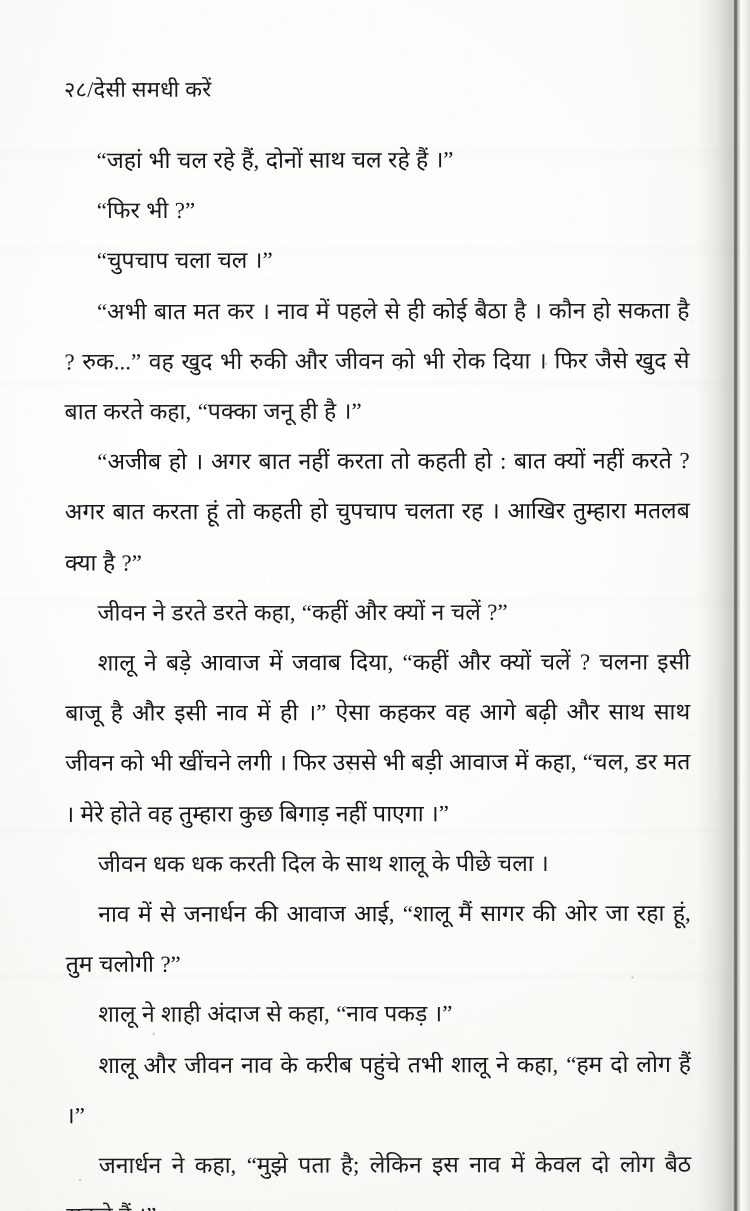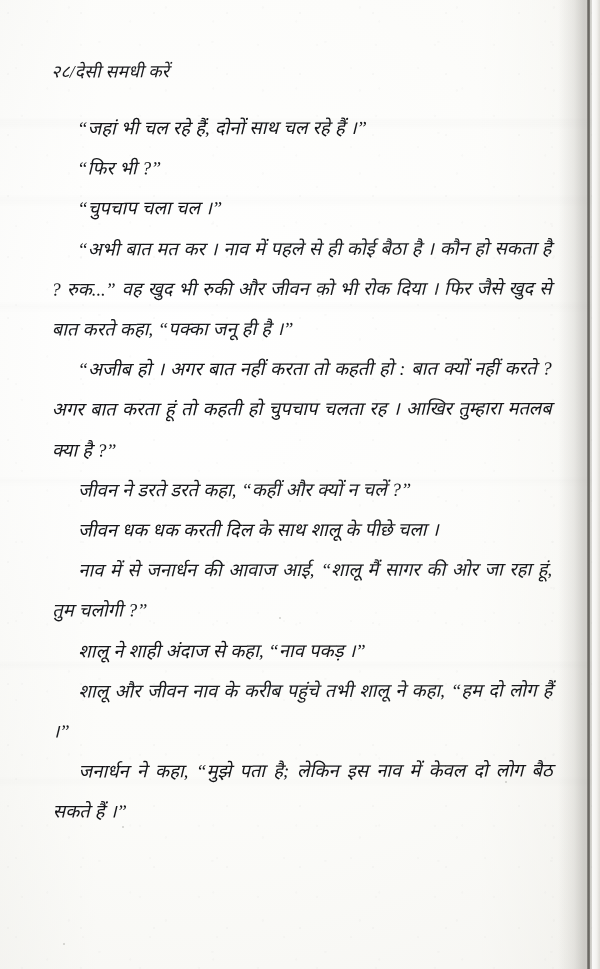--- a/index.html
+++ b/index.html
@@ -11,21 +11,20 @@
 
   .page {
     position: relative;
     width: 600px;
     height: 969px;
     margin: 0 auto;
     overflow: hidden;
     background: #fbfbf9;
     font-family: "Liberation Serif", "DejaVu Serif", serif;
     color: #16171a;
-    font-style: italic;
   }
 
   
   .paper-tone {
     position: absolute;
     inset: 0;
     background:
       radial-gradient(150% 90% at 30% 35%, rgba(255,255,255,0.95) 0%, rgba(250,250,247,0.6) 55%, rgba(236,235,230,0.55) 100%),
       linear-gradient(90deg, #f3f3f0 0%, #fdfdfb 16%, #fdfdfb 80%, #f4f3ef 95%, #eceae5 100%);
     pointer-events: none;
@@ -169,20 +168,21 @@
 
       <div class="running-head">२८/देसी समधी करें</div>
 
       <div class="body-block">
         <p class="para">“जहां भी चल रहे हैं, दोनों साथ चल रहे हैं ।”</p>
         <p class="para">“फिर भी ?”</p>
         <p class="para">“चुपचाप चला चल ।”</p>
         <p class="para">“अभी बात मत कर । नाव में पहले से ही कोई बैठा है । कौन हो सकता है ? रुक...” वह खुद भी रुकी और जीवन को भी रोक दिया । फिर जैसे खुद से बात करते कहा, “पक्का जनू ही है ।”</p>
         <p class="para">“अजीब हो । अगर बात नहीं करता तो कहती हो : बात क्यों नहीं करते ? अगर बात करता हूं तो कहती हो चुपचाप चलता रह । आखिर तुम्हारा मतलब क्या है ?”</p>
         <p class="para">जीवन ने डरते डरते कहा, “कहीं और क्यों न चलें ?”</p>
+        <p class="para">शालू ने बड़े आवाज में जवाब दिया, “कहीं और क्यों चलें ? चलना इसी बाजू है और इसी नाव में ही ।” ऐसा कहकर वह आगे बढ़ी और साथ साथ जीवन को भी खींचने लगी । फिर उससे भी बड़ी आवाज में कहा, “चल, डर मत । मेरे होते वह तुम्हारा कुछ बिगाड़ नहीं पाएगा ।”</p>
         <p class="para">जीवन धक धक करती दिल के साथ शालू के पीछे चला ।</p>
         <p class="para">नाव में से जनार्धन की आवाज आई, “शालू मैं सागर की ओर जा रहा हूं, तुम चलोगी ?”</p>
         <p class="para">शालू ने शाही अंदाज से कहा, “नाव पकड़ ।”</p>
         <p class="para">शालू और जीवन नाव के करीब पहुंचे तभी शालू ने कहा, “हम दो लोग हैं ।”</p>
         <p class="para">जनार्धन ने कहा, “मुझे पता है; लेकिन इस नाव में केवल दो लोग बैठ सकते हैं ।”</p>
 
       </div>
 
     </div>
   </div>

